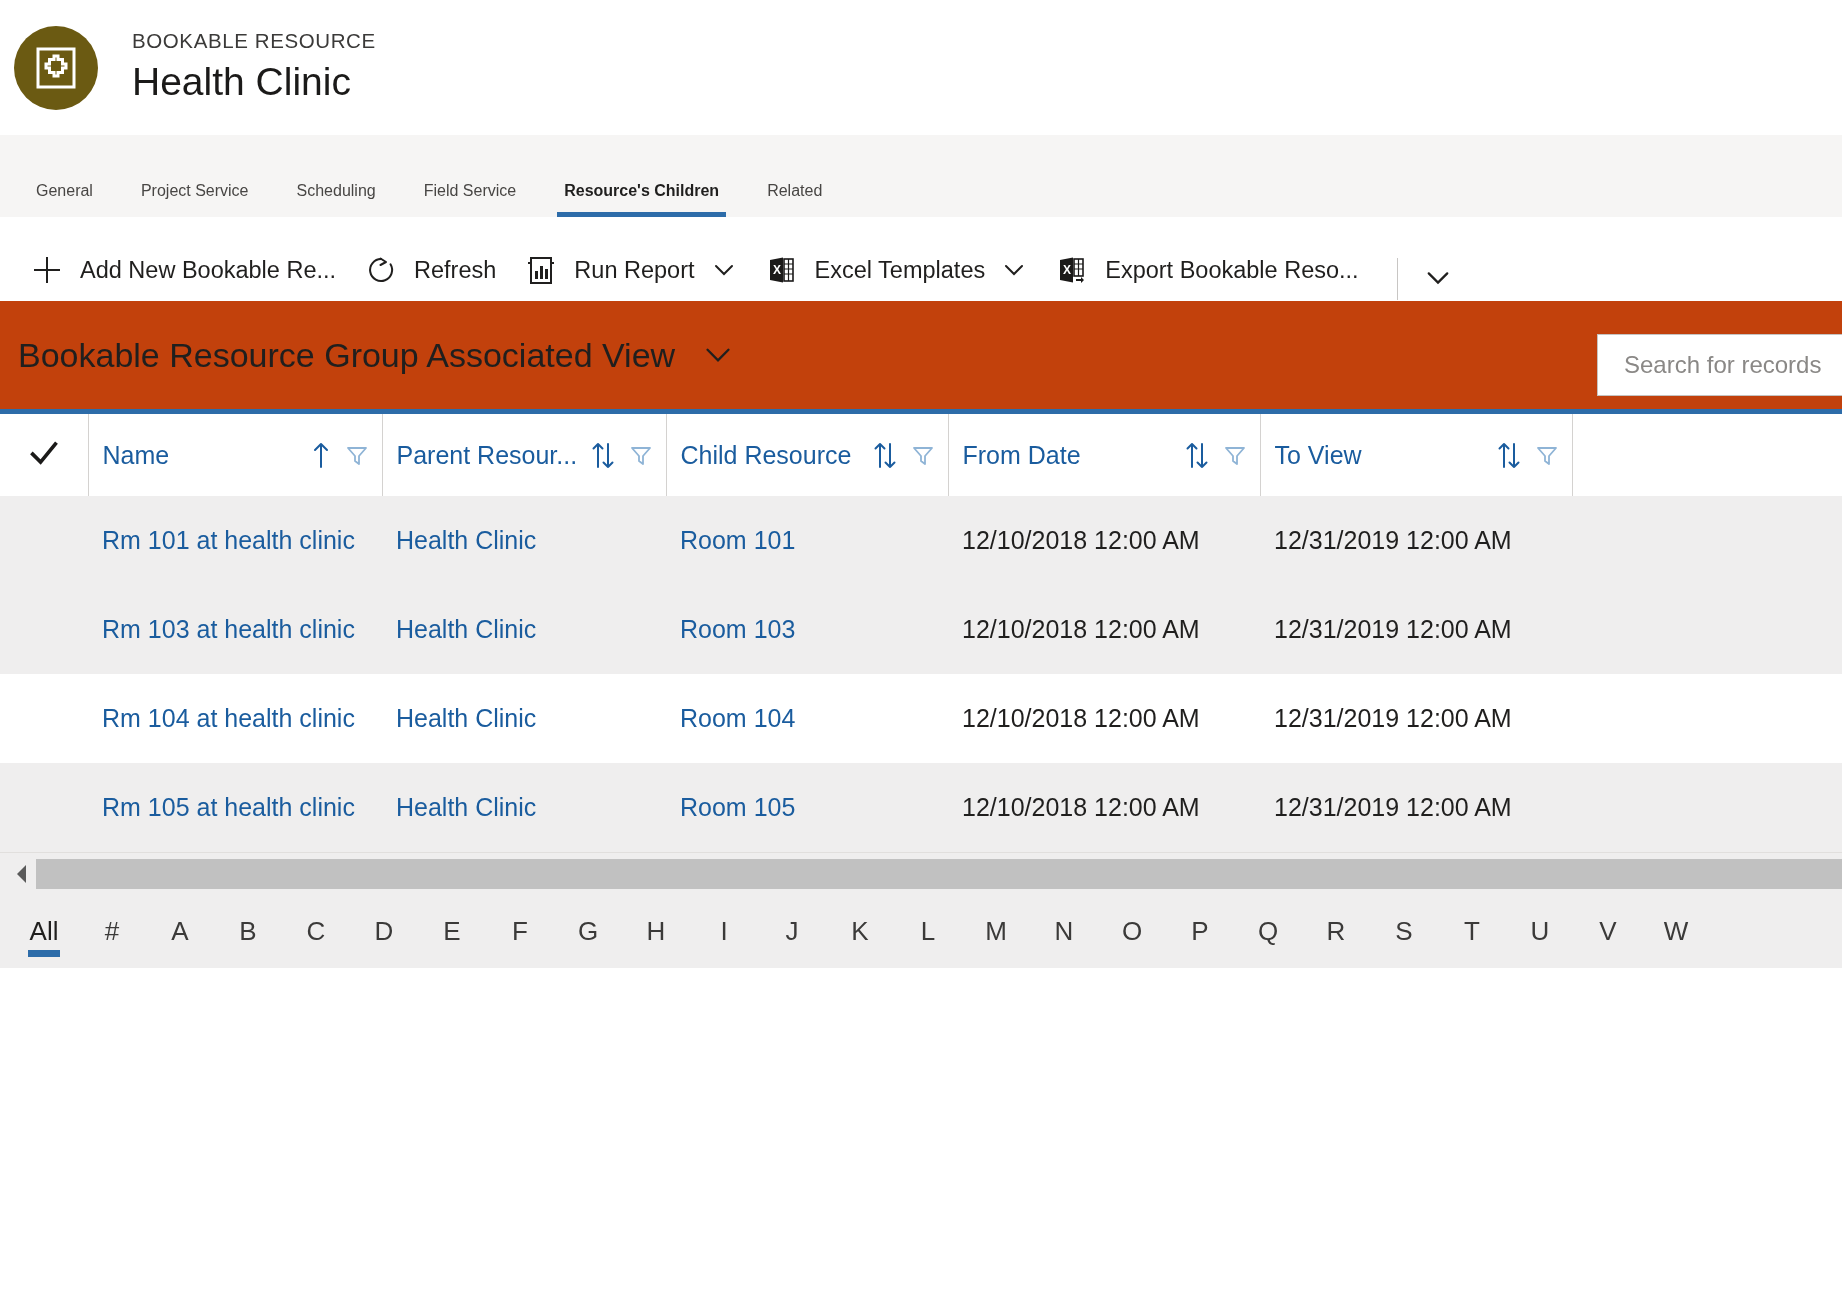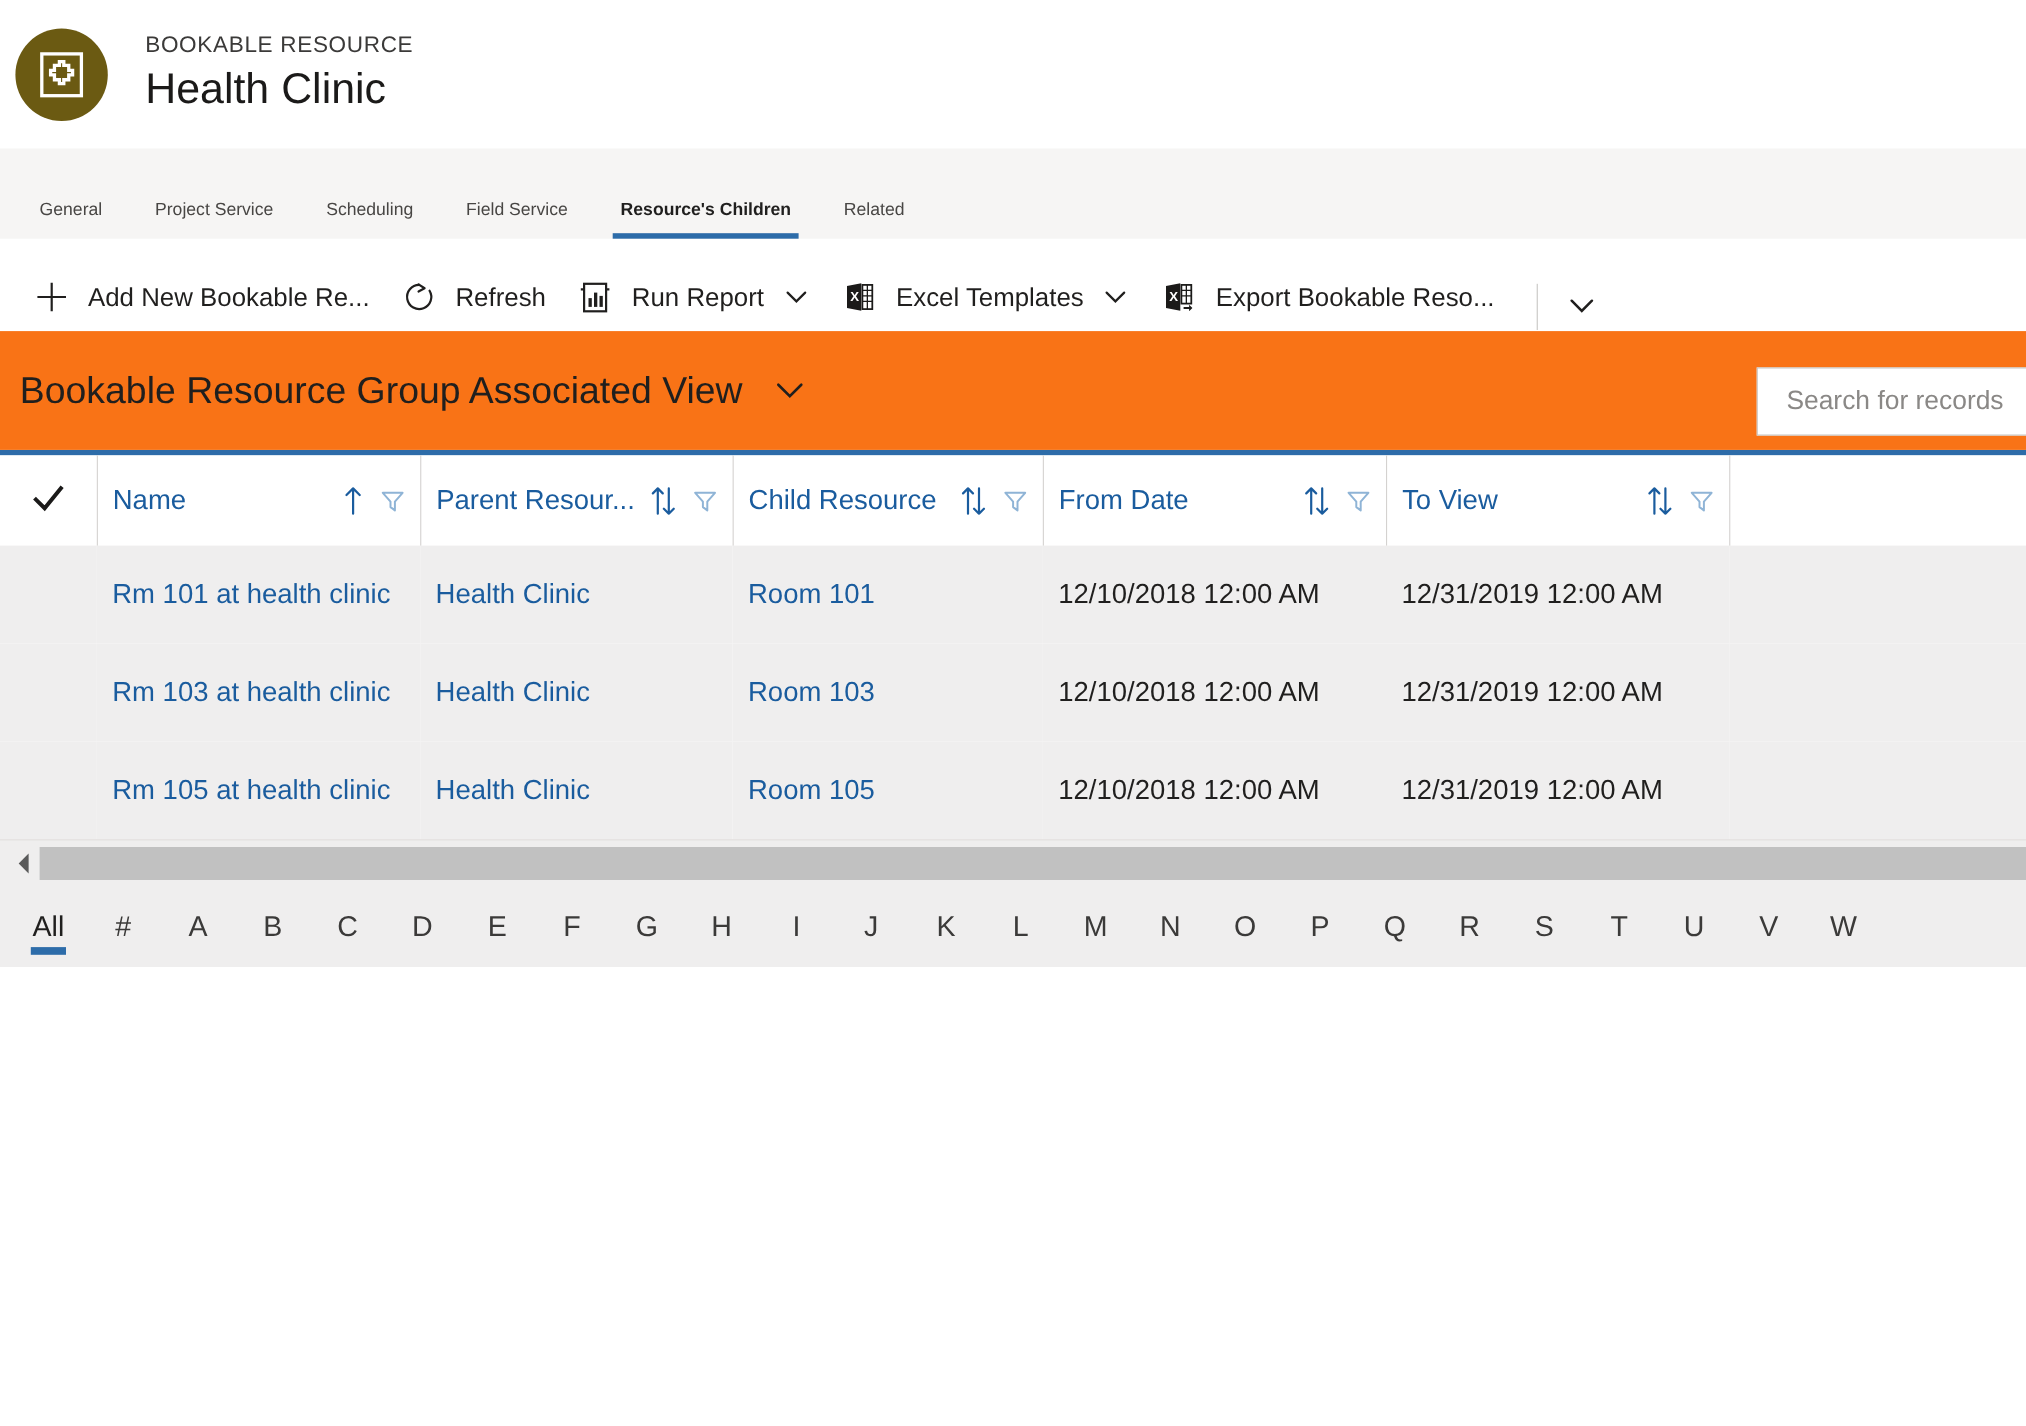--- a/index.html
+++ b/index.html
@@ -130,21 +130,21 @@
     align-items: center;
     justify-content: center;
     width: 44px;
     height: 44px;
     cursor: pointer;
   }
 
   
   .view-row {
     height: 108px;
-    background: #f97316;
+    background: #c2410c;
     display: flex;
     align-items: center;
     padding: 0 0 0 18px;
     position: relative;
   }
   .view-title {
     font-size: 34px;
     font-weight: 400;
     color: #201f1e;
     line-height: 1;
@@ -563,20 +563,39 @@
       <tr class="shaded">
         <td class="cell-check"></td>
         <td class="cell">
             <span class="cell-link">Rm 103 at health clinic</span>
           </td>
         <td class="cell">
             <span class="cell-link">Health Clinic</span>
           </td>
         <td class="cell">
             <span class="cell-link">Room 103</span>
+          </td>
+        <td class="cell">
+            <span class="cell-text">12/10/2018 12:00 AM</span>
+          </td>
+        <td class="cell">
+            <span class="cell-text">12/31/2019 12:00 AM</span>
+          </td>
+        <td class="cell"></td>
+      </tr>
+      <tr class="plain">
+        <td class="cell-check"></td>
+        <td class="cell">
+            <span class="cell-link">Rm 104 at health clinic</span>
+          </td>
+        <td class="cell">
+            <span class="cell-link">Health Clinic</span>
+          </td>
+        <td class="cell">
+            <span class="cell-link">Room 104</span>
           </td>
         <td class="cell">
             <span class="cell-text">12/10/2018 12:00 AM</span>
           </td>
         <td class="cell">
             <span class="cell-text">12/31/2019 12:00 AM</span>
           </td>
         <td class="cell"></td>
       </tr>
       <tr class="shaded">

